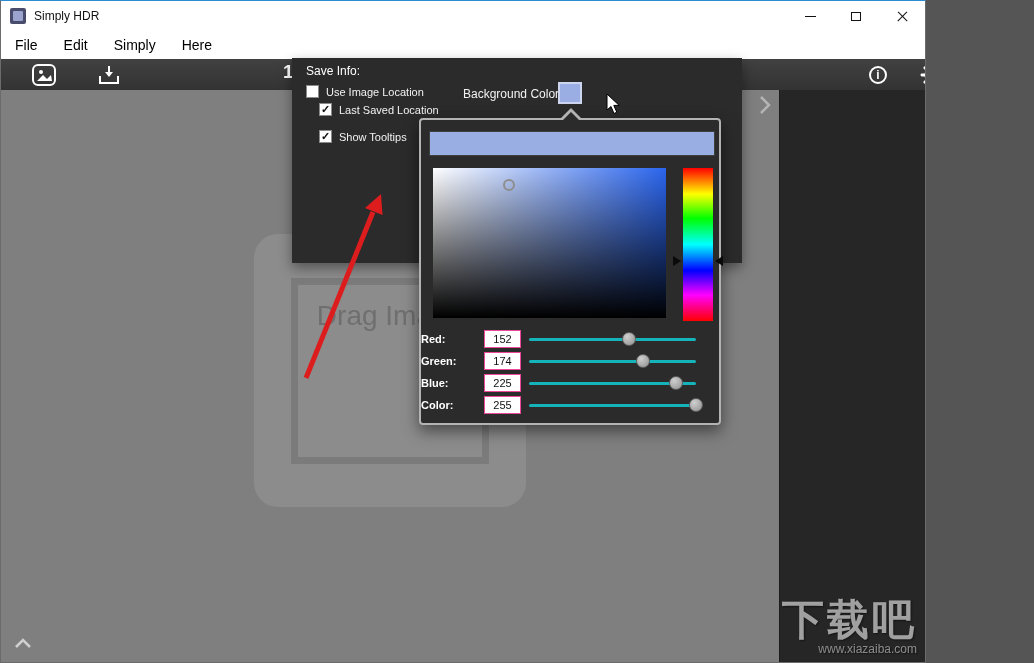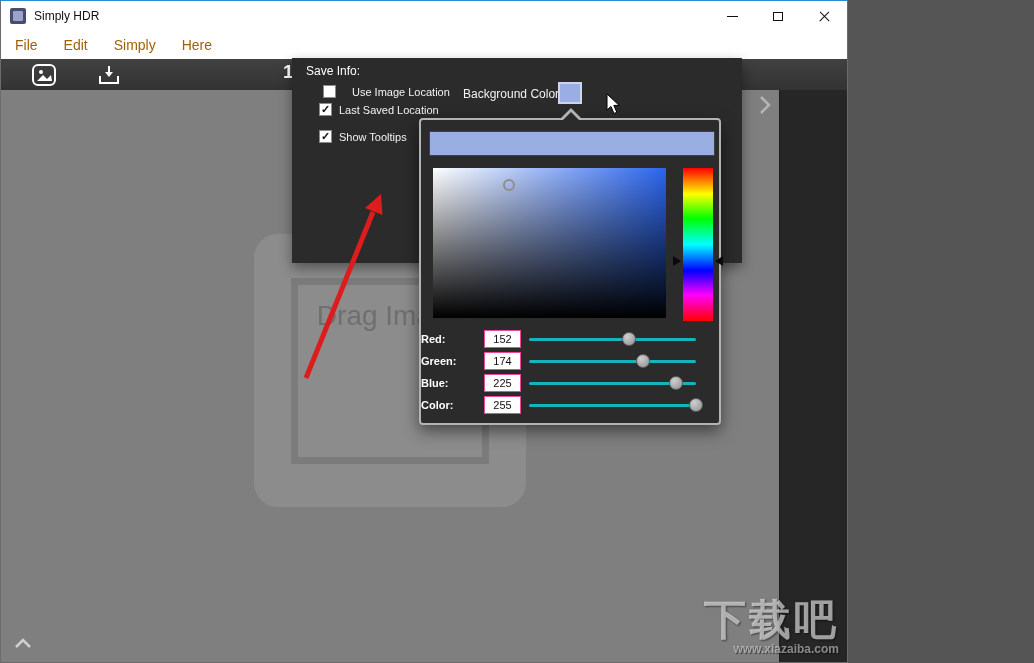--- a/index.html
+++ b/index.html
@@ -1,20 +1,20 @@
 <!DOCTYPE html>
 <html><head>
 <meta charset="utf-8">
 <style>
   * { margin:0; padding:0; box-sizing:border-box; }
   html,body { width:1034px; height:663px; overflow:hidden; background:#555; }
   body { font-family:"Liberation Sans", sans-serif; }
 
   .app {
-    position:relative; width:848px; height:663px;
+    position:relative; width:926px; height:663px;
     background:#7f7f7f; border-top:1px solid #2a8dd4;
     border-left:1px solid #6b6b6b; border-right:1px solid #6b6b6b; border-bottom:1px solid #6b6b6b;
     overflow:hidden;
   }
 
   
   .titlebar { position:absolute; left:0; top:0; width:100%; height:30px; background:#ffffff; display:flex; align-items:center; }
   .titlebar .app-icon { width:16px; height:16px; margin:0 8px 0 9px; background:#4a4c6e; border-radius:2px; position:relative; }
   .titlebar .app-icon::after { content:""; position:absolute; left:3px; top:3px; right:3px; bottom:3px; background:#9aa4cf; border-radius:1px; }
   .titlebar .title-text { font-size:12px; color:#111; }
@@ -22,21 +22,21 @@
   .win-btn { width:46px; height:30px; display:flex; align-items:center; justify-content:center; cursor:default; }
   .glyph-min { width:11px; height:1px; background:#111; display:block; }
   .glyph-max { width:10px; height:9px; border:1px solid #111; display:block; }
   .glyph-close { position:relative; width:11px; height:11px; display:block; }
   .glyph-close::before,.glyph-close::after { content:""; position:absolute; left:-1px; top:5px; width:13px; height:1.4px; background:#111; }
   .glyph-close::before { transform:rotate(45deg); }
   .glyph-close::after { transform:rotate(-45deg); }
 
   
   .menubar { position:absolute; left:0; top:30px; width:100%; height:28px; background:#ffffff; display:flex; align-items:center; }
-  .menu-item { font-size:14px; color:#a16207; padding:0 13px; height:100%; display:flex; align-items:center; cursor:default; }
+  .menu-item { font-size:14px; color:#000000; padding:0 13px; height:100%; display:flex; align-items:center; cursor:default; }
   .menu-item:first-child { padding-left:14px; }
 
   
   .toolbar { position:absolute; left:0; top:58px; width:100%; height:31px;
     background:linear-gradient(#414141,#333333); display:flex; align-items:center; }
   .tool-icon { width:30px; height:26px; display:flex; align-items:center; justify-content:center; cursor:pointer; }
   .tool-icon.pos1 { position:absolute; left:28px; }
   .tool-icon.pos2 { position:absolute; left:93px; }
   .tool-icon.posr1 { position:absolute; left:862px; }
   .tool-icon.posr2 { position:absolute; left:916px; }
@@ -54,21 +54,21 @@
   .dragbox .droptext { position:absolute; left:0; top:66px; width:100%; text-align:center; font-size:28px; color:#6f6f6f; line-height:32px; }
 
   .sidebar-chevron { position:absolute; left:756px; top:4px; width:16px; height:22px; cursor:pointer; }
   .bottom-chevron { position:absolute; left:12px; top:546px; width:20px; height:14px; cursor:pointer; }
 
   
   .save-panel { position:absolute; left:291px; top:57px; width:450px; height:205px; background:#2b2b2b;
     box-shadow:0 5px 12px rgba(0,0,0,.4); z-index:30; color:#f0f0f0; }
   .save-title { position:absolute; left:14px; top:6px; font-size:12px; color:#fff; }
   .cbx-row { position:absolute; display:flex; align-items:center; cursor:pointer; }
-  .cbx-row.r0 { left:31px; top:27px;gap:9px; }
+  .cbx-row.r0 { left:14px; top:27px; }
   .cbx-row.r1 { left:27px; top:45px; }
   .cbx-row.r2 { left:27px; top:72px; }
   .checkbox { width:13px; height:13px; background:#fff; border:1px solid #8a8a8a; margin-right:7px;
     display:flex; align-items:center; justify-content:center; }
   .checkbox .mark { display:none; font-size:11px; font-weight:bold; color:#111; line-height:13px; }
   .checkbox.checked .mark { display:block; }
   .cbx-label { font-size:11px; color:#f2f2f2; }
   .bgcolor-label { position:absolute; left:171px; top:29px; font-size:12px; color:#f2f2f2; }
   .bgcolor-swatch { position:absolute; left:266px; top:24px; width:24px; height:22px;
     border:2px solid #ccd4ee; cursor:pointer; }
@@ -101,21 +101,21 @@
   .ch-track { position:absolute; left:108px; top:8px; width:167px; height:3px; border-radius:2px; }
   .ch-handle { position:absolute; top:-6px; width:14px; height:14px; border-radius:50%;
     background:radial-gradient(circle at 35% 30%, #cfcfcf, #8f8f8f); border:1px solid #5e5e5e; cursor:pointer; }
 
   
   .arrow-svg { position:absolute; left:0; top:0; width:1034px; height:663px; pointer-events:none; z-index:40; }
   .cursor-svg { position:absolute; left:605px; top:92px; z-index:100; pointer-events:none; }
   .watermark { position:absolute; right:8px; bottom:6px; text-align:right; z-index:15; pointer-events:none; }
   .wm-title { font-size:42px; font-weight:bold; color:rgba(235,235,235,.65); letter-spacing:3px;
     text-shadow:1px 1px 2px rgba(0,0,0,.5); line-height:44px; }
-  .wm-url { font-size:12px; color:rgba(225,225,225,.55); text-shadow:1px 1px 1px rgba(0,0,0,.5);font-weight:bold; }
+  .wm-url { font-size:12px; color:rgba(225,225,225,.55); text-shadow:1px 1px 1px rgba(0,0,0,.5); }
 </style>
 </head>
 <body>
 
 <div class="app">
 
   <div class="titlebar">
     <span class="app-icon"></span>
     <span class="title-text">Simply HDR</span>
     <div class="win-controls">

